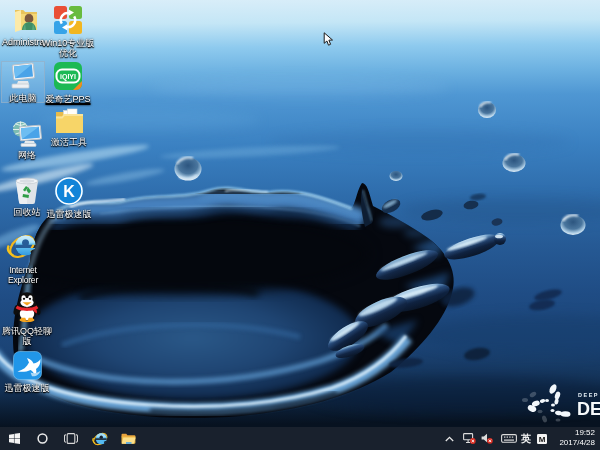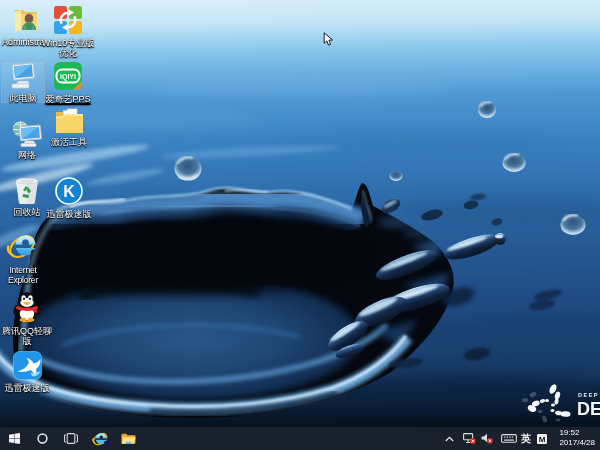--- a/index.html
+++ b/index.html
@@ -6,21 +6,21 @@
   body{width:600px;height:450px;overflow:hidden;font-family:"Liberation Sans",sans-serif;position:relative;background:#000;}
   #wall{position:absolute;left:0;top:0;}
   .icon{position:absolute;width:62px;text-align:center;}
   .icon .lbl{margin-top:3px;font-size:9px;line-height:10px;color:#fff;
     text-shadow:0 1px 2px rgba(0,0,0,.95),0 0 2px rgba(0,0,0,.8),0 1px 1px #000;}
   .icon svg{display:block;margin:0 auto;}
   #selbox{position:absolute;left:1px;top:61px;width:42px;height:40px;
     background:rgba(195,225,248,.18);border:1px solid rgba(145,175,200,.75);}
   #taskbar{position:absolute;left:0;top:427px;width:600px;height:23px;background:#19212d;}
   .tb{position:absolute;top:0;height:23px;display:flex;align-items:center;justify-content:center;}
-  #clock{position:absolute;right:5px;top:1px;text-align:left;color:#fff;font-size:8px;line-height:10px;}
+  #clock{position:absolute;right:5px;top:1px;text-align:right;color:#fff;font-size:8px;line-height:10px;}
 </style>
 </head>
 <body>
 <svg id="wall" width="600" height="427" viewBox="0 0 600 427" color-interpolation-filters="sRGB" style="color-interpolation-filters:sRGB">
 <defs>
   <linearGradient id="bg" x1="0" y1="0" x2="0.015" y2="1">
     <stop offset="0" stop-color="#daeef9"></stop>
     <stop offset="0.06" stop-color="#c4e6f6"></stop>
     <stop offset="0.117" stop-color="#8ecaee"></stop>
     <stop offset="0.176" stop-color="#6cb1e1"></stop>

